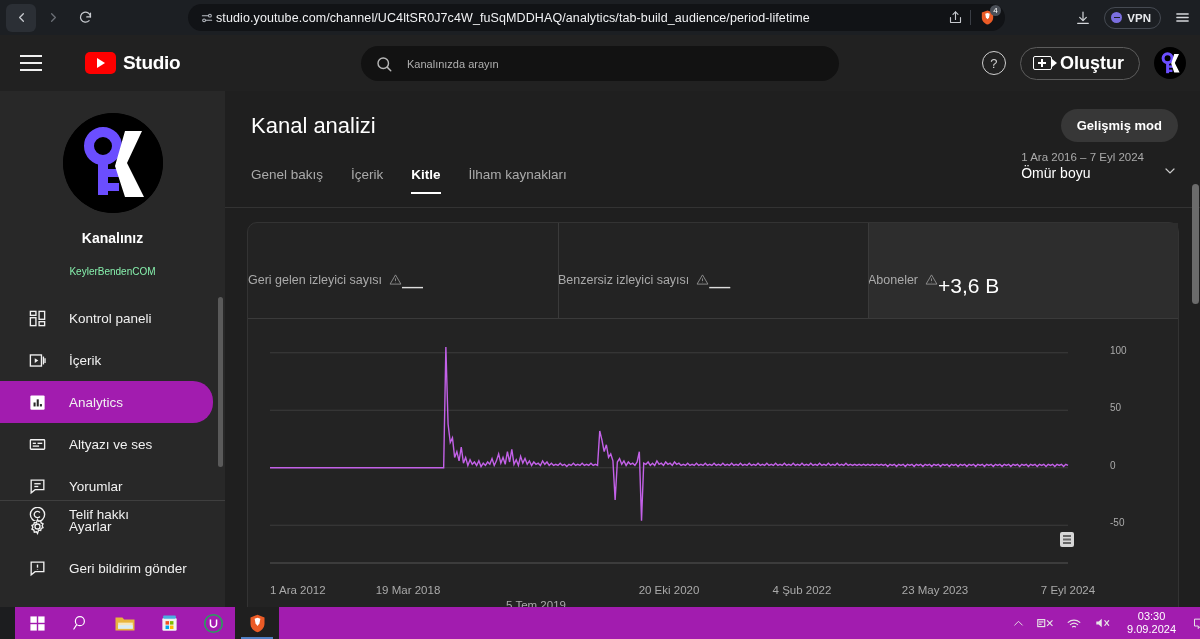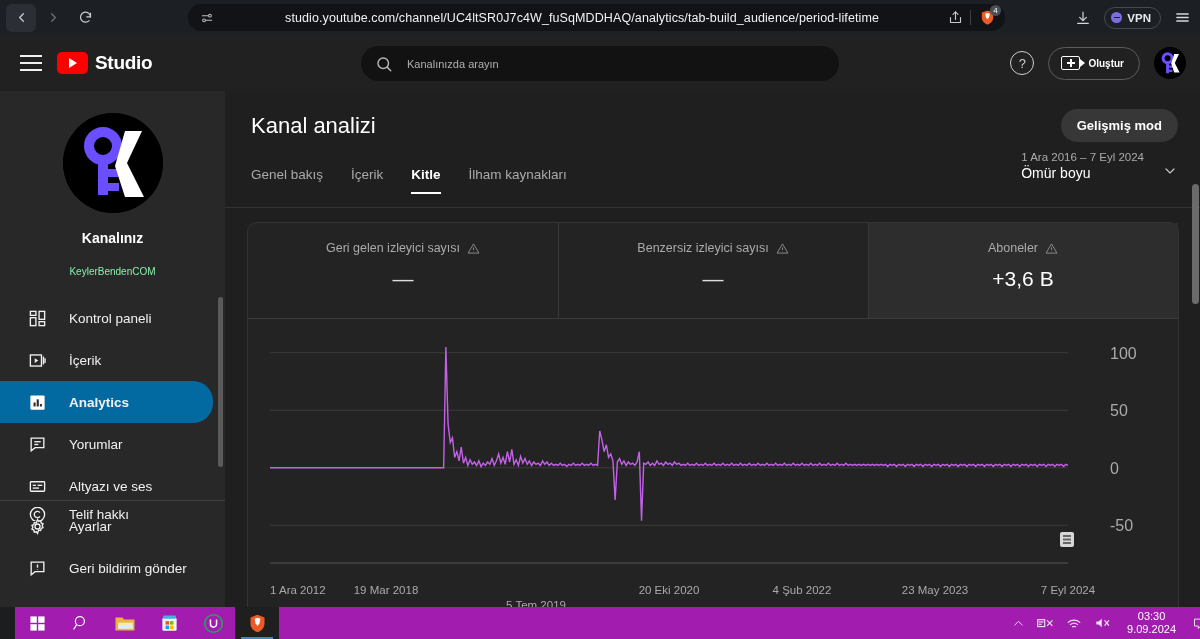--- a/index.html
+++ b/index.html
@@ -37,21 +37,20 @@
     padding: 0 8px 0 10px;
   }
   .url-lock { width: 18px; height: 18px; color: #b9bdc4; flex: 0 0 18px; display:flex; align-items:center; justify-content:center;}
   .url-text {
     flex: 1 1 auto;
     font-size: 12.5px;
     color: #f1f2f4;
     white-space: nowrap; overflow: hidden;
     margin-left: 0;
     letter-spacing: 0.1px;
-    text-align: center;
   }
   .url-icons { display: flex; align-items: center; gap: 7px; }
   .url-sep { width: 1px; height: 15px; background: #3a3e45; }
   .share-ico { color: #c6c9ce; display: flex; }
   .brave-badge { position: relative; width: 19px; height: 19px; display: flex; align-items: center; justify-content: center; }
   .brave-count {
     position: absolute; right: -4px; top: -3px;
     min-width: 11px; height: 11px; border-radius: 6px;
     background: #4a4f57; color: #fff;
     font-size: 8px; line-height: 11px; text-align: center;
@@ -72,21 +71,21 @@
   .ico-btn { width: 24px; height: 24px; display: flex; align-items: center; justify-content: center; color: #d5d8dc; }
 
   
   .studio-header {
     position: absolute; left: 0; top: 35px; width: 1200px; height: 56px;
     background: #212121;
     display: flex; align-items: center;
   }
   .hamburger { width: 24px; height: 24px; margin-left: 20px; display:flex; flex-direction:column; justify-content:center; gap:5px; }
   .hamburger i { display:block; height: 2px; background: #f1f1f1; width: 22px; }
-  .yt-logo { display: flex; align-items: center; gap: 7px; margin-left: 13px; }
+  .yt-logo { display: flex; align-items: center; gap: 7px; margin-left: 41px; }
   .yt-mark {
     width: 31px; height: 22px; border-radius: 5px; background: #ff0000;
     display: flex; align-items: center; justify-content: center;
   }
   .yt-mark .tri {
     width: 0; height: 0; border-style: solid;
     border-width: 5px 0 5px 8px; border-color: transparent transparent transparent #fff;
     margin-left: 1px;
   }
   .studio-word { font-size: 19px; font-weight: bold; letter-spacing: -0.3px; color: #fff; }
@@ -105,21 +104,21 @@
   }
   .help-circle {
     width: 24px; height: 24px; border-radius: 50%; border: 1.6px solid #cfcfcf;
     color: #cfcfcf; font-size: 13px; display: flex; align-items: center; justify-content: center;
     font-weight: normal;
   }
   .create-btn {
     display: flex; align-items: center; gap: 8px;
     height: 33px; padding: 0 15px 0 12px;
     border: 1px solid #5c5c5c; border-radius: 17px;
-    color: #fff; font-size: 10px; font-weight: bold;
+    color: #fff; font-size: 18px; font-weight: bold;
   }
   .cam-ico { position: relative; width: 19px; height: 14px; border: 1.6px solid #fff; border-radius: 2px; display:flex; align-items:center; justify-content:center; }
   .cam-ico .plus { position: relative; width: 8px; height: 8px; }
   .cam-ico .plus:before, .cam-ico .plus:after { content:""; position:absolute; background:#fff; }
   .cam-ico .plus:before { left: 3px; top: 0; width: 2px; height: 8px; }
   .cam-ico .plus:after { left: 0; top: 3px; width: 8px; height: 2px; }
   .cam-ico .tail { position:absolute; right:-6px; top:2px; width:0;height:0;border-style:solid;border-width:4px 0 4px 5px;border-color:transparent transparent transparent #fff; }
   .avatar-hdr {
     width: 32px; height: 32px; border-radius: 50%; background: #000;
     display: flex; align-items: center; justify-content: center; overflow: hidden;
@@ -137,21 +136,21 @@
   }
   .channel-label { margin-top: 17px; font-size: 14px; font-weight: bold; color: #fff; }
   .channel-name { margin-top: 20px; font-size: 10px; color: #86efac; }
 
   .nav-list { margin-top: 20px; position: relative; }
   .nav-item {
     display: flex; align-items: center; height: 42px;
     padding-left: 25px; color: #f1f1f1; font-size: 13.5px;
     border-radius: 0 20px 20px 0; margin-right: 12px;
   }
-  .nav-item.selected { background: #0369a1; font-weight: bold; }
+  .nav-item.selected { background: #a21caf; font-weight: normal; }
   .nav-item .n-ico { width: 24px; height: 24px; margin-right: 20px; color: #f1f1f1; display:flex; align-items:center; justify-content:center; flex:0 0 24px;}
   .nav-item.clipped { height: 14px; overflow: hidden; }
   .nav-scroll {
     position: absolute; right: 2px; top: 0; width: 5px; height: 170px;
     background: #5a5a5a; border-radius: 3px;
   }
   .nav-divider { height: 1px; background: #3f3f3f; margin: 7px 0 4px 0; }
   .bottom-nav { position: absolute; left: 0; bottom: 18px; width: 225px; }
 
   
@@ -192,38 +191,38 @@
   }
   .tab-rule { position: absolute; left: 0; top: 116px; width: 975px; height: 1px; background: #333; }
 
   
   .card {
     position: absolute; left: 22px; top: 131px; width: 932px; height: 463px;
     background: #232323; border: 1px solid #333; border-radius: 10px;
   }
   .metrics { display: flex; height: 96px; border-bottom: 1px solid #3a3a3a; }
   .metric {
-    flex: 1 1 0; display: flex; flex-direction: column;
+    flex: 1 1 0; display: flex; flex-direction: row;
     align-items: center; padding-top: 18px;
     position: relative;
   }
   .metric + .metric:before {
     content: ""; position: absolute; left: 0; top: 0; bottom: 0; width: 1px; background: #3a3a3a;
   }
   .metric.selected { background: #2d2d2d; }
   .metric-title { display: flex; align-items: center; gap: 7px; font-size: 12.5px; color: #aaa; }
   .warn-ico { color: #909090; display: flex; }
   .metric-value { margin-top: 12px; font-size: 21px; color: #fff; font-weight: normal; }
   .metric-value.dash { font-size: 21px; color: #ddd; }
 
   
   .chart-wrap { position: absolute; left: 0; top: 97px; width: 932px; height: 290px; }
   .chart-svg { position: absolute; left: 0; top: 0; }
   .y-labels { position: absolute; right: 18px; top: 0; width: 52px; height: 290px; }
-  .y-lab { position: absolute; font-size: 16px; color: #aaa; }
+  .y-lab { position: absolute; font-size: 10px; color: #aaa; }
   .x-labels { position: absolute; left: 0; top: 244px; width: 932px; height: 30px; }
   .x-lab { position: absolute; font-size: 11.5px; color: #aaa; transform: translateX(-50%); white-space: nowrap; }
   .x-lab.first { transform: none; }
   .drag-handle {
     position: absolute; left: 812px; top: 212px;
     width: 14px; height: 15px; border-radius: 2px;
     background: #d7d7d7; color: #5a5a5a;
     font-size: 9px; display: flex; align-items: center; justify-content: center;
     font-weight: bold;
   }
@@ -427,38 +426,38 @@
             <rect x="11" y="8" width="2.6" height="9" fill="#282828"></rect>
             <rect x="15" y="14" width="2.6" height="3" fill="#282828"></rect>
           </svg>
       </span>
       <span>Analytics</span>
     </div>
 
     <div class="nav-item">
       <span class="n-ico">
         <svg width="19" height="19" viewBox="0 0 24 24" fill="none" stroke="currentColor" stroke-width="1.7">
-            <path d="M4 4h16v12H9l-5 4z"></path>
-            <line x1="8" y1="8.5" x2="16" y2="8.5"></line>
-            <line x1="8" y1="12" x2="13" y2="12"></line>
-          </svg>
-      </span>
-      <span>Yorumlar</span>
-    </div>
-
-    <div class="nav-item">
-      <span class="n-ico">
-        <svg width="19" height="19" viewBox="0 0 24 24" fill="none" stroke="currentColor" stroke-width="1.7">
             <rect x="3" y="6" width="18" height="12" rx="1"></rect>
             <line x1="6" y1="10.5" x2="10" y2="10.5"></line>
             <line x1="12" y1="10.5" x2="18" y2="10.5"></line>
             <line x1="6" y1="14" x2="14" y2="14"></line>
           </svg>
       </span>
       <span>Altyazı ve ses</span>
+    </div>
+
+    <div class="nav-item">
+      <span class="n-ico">
+        <svg width="19" height="19" viewBox="0 0 24 24" fill="none" stroke="currentColor" stroke-width="1.7">
+            <path d="M4 4h16v12H9l-5 4z"></path>
+            <line x1="8" y1="8.5" x2="16" y2="8.5"></line>
+            <line x1="8" y1="12" x2="13" y2="12"></line>
+          </svg>
+      </span>
+      <span>Yorumlar</span>
     </div>
 
     <div class="nav-item clipped">
       <span class="n-ico">
         <svg width="19" height="19" viewBox="0 0 24 24" fill="none" stroke="currentColor" stroke-width="1.7">
             <circle cx="12" cy="12" r="9"></circle>
             <path d="M15 9.5a4 4 0 1 0 0 5"></path>
           </svg>
       </span>
       <span>Telif hakkı</span>
@@ -568,21 +567,21 @@
           <line x1="22" x2="820" y1="243" y2="243" stroke="#565656" stroke-width="1"></line>
         </svg>
       <div class="y-labels">
           <div class="y-lab" style="top: 24.75px; left: 0px;">100</div>
           <div class="y-lab" style="top: 82.25px; left: 0px;">50</div>
           <div class="y-lab" style="top: 139.75px; left: 0px;">0</div>
           <div class="y-lab" style="top: 197.25px; left: 0px;">-50</div>
         </div>
       <div class="x-labels">
           <div class="x-lab first" style="left: 22px; top: 20px;">1 Ara 2012</div>
-          <div class="x-lab" style="left: 138px; top: 20px;">19 Mar 2018</div>
+          <div class="x-lab" style="left: 160px; top: 20px;">19 Mar 2018</div>
           <div class="x-lab" style="left: 288px; top: 35px;">5 Tem 2019</div>
           <div class="x-lab" style="left: 421px; top: 20px;">20 Eki 2020</div>
           <div class="x-lab" style="left: 554px; top: 20px;">4 Şub 2022</div>
           <div class="x-lab" style="left: 687px; top: 20px;">23 May 2023</div>
           <div class="x-lab" style="left: 820px; top: 20px;">7 Eyl 2024</div>
         </div>
       <div class="drag-handle">
         <svg width="8" height="9" viewBox="0 0 8 9">
             <rect x="0" y="0" width="8" height="2" fill="#666"></rect>
             <rect x="0" y="3.5" width="8" height="2" fill="#666"></rect>

